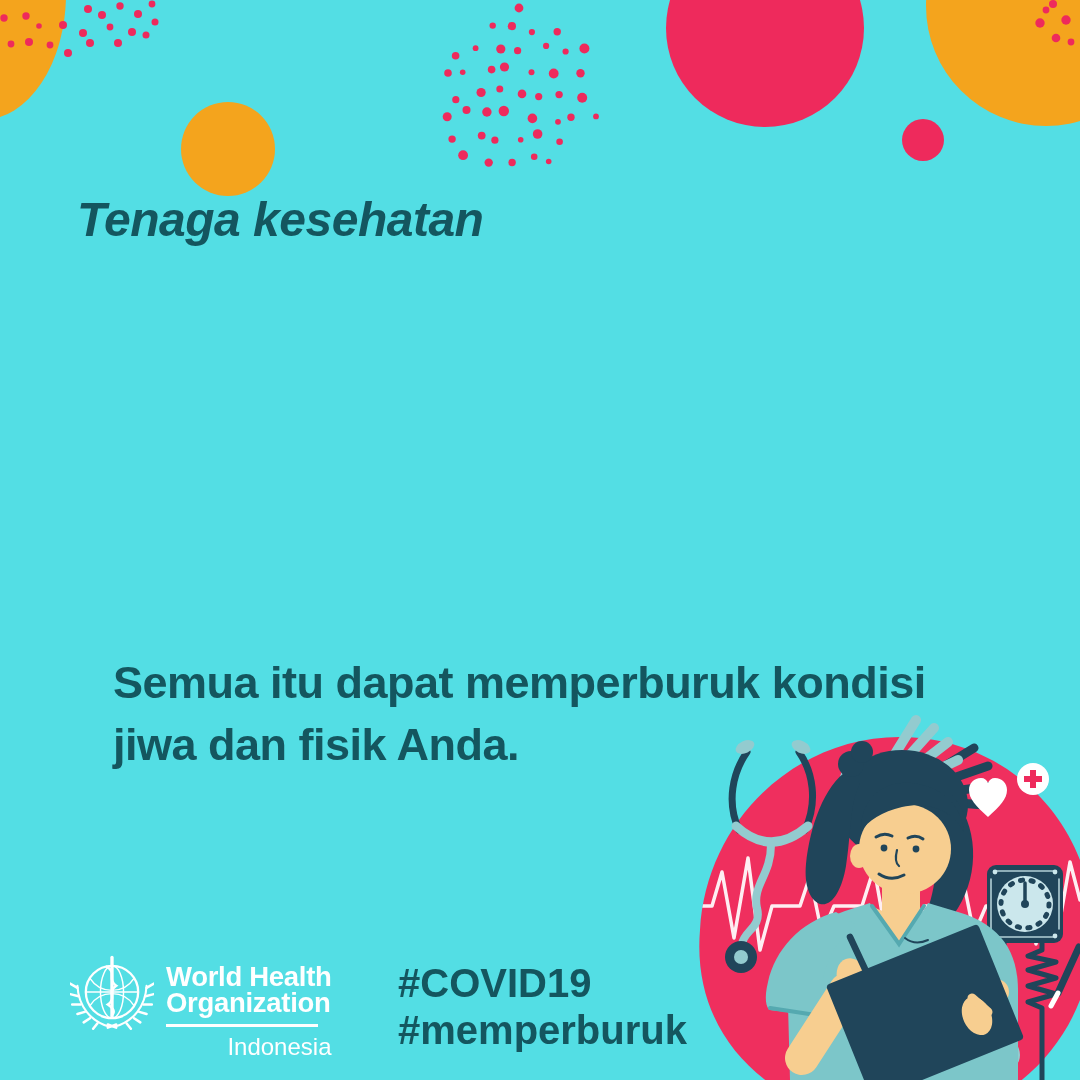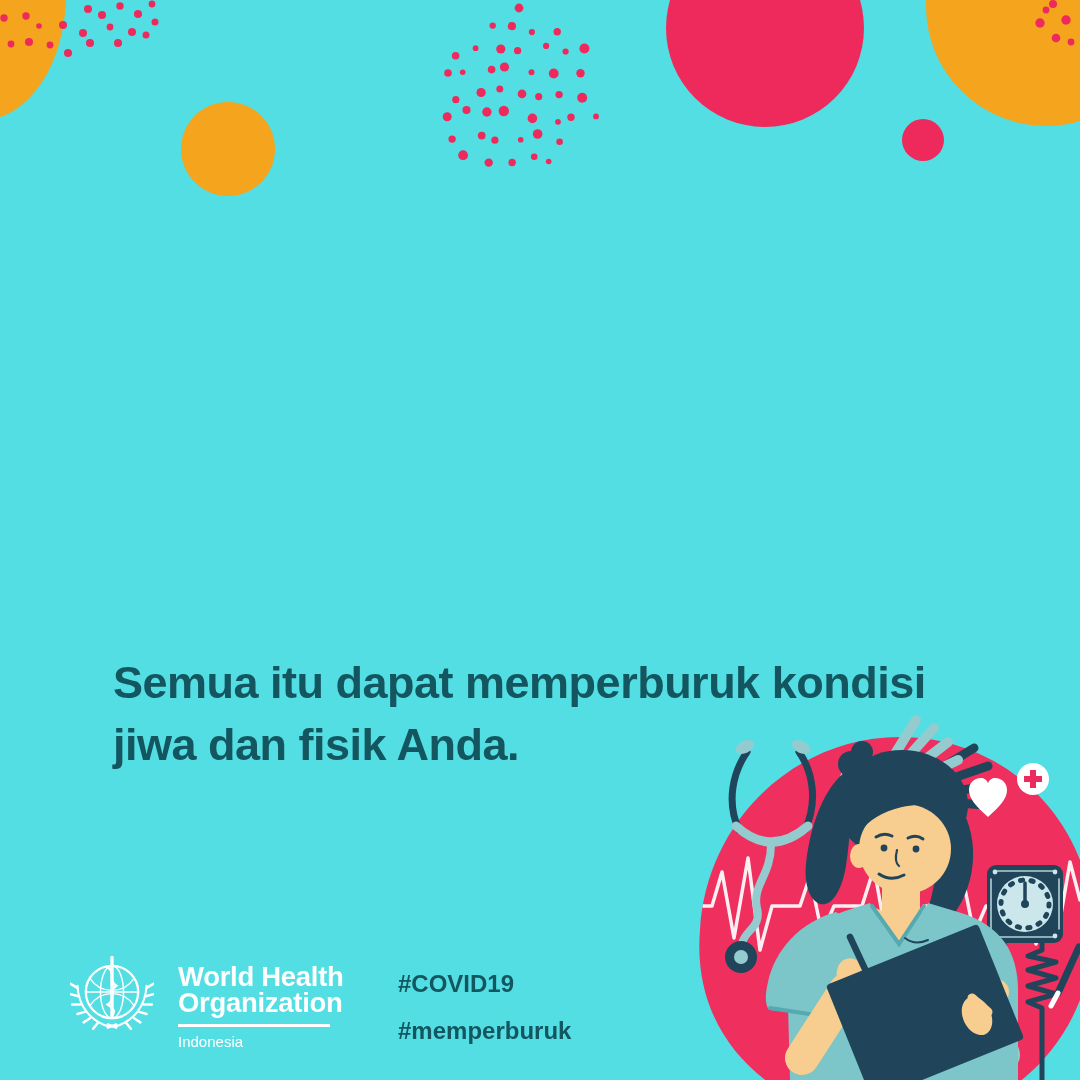--- a/index.html
+++ b/index.html
@@ -25,30 +25,30 @@
   .para{
     position:absolute;left:76px;width:960px;
     color:var(--ink);font-weight:700;font-size:45px;line-height:62px;
     letter-spacing:-0.5px;white-space:pre-line;
   }
   .para-1{top:331px;}
   .para-2{top:652px;margin-left:37px;}
 
   .hashtags{
     position:absolute;left:398px;top:960px;
-    color:var(--ink);font-weight:700;font-size:24px;line-height:47px;
+    color:var(--ink);font-weight:700;font-size:40px;line-height:47px;
   }
 
   .who-logo{position:absolute;left:70px;top:948px;display:flex;color:var(--white);}
   .who-emblem{width:84px;height:88px;flex:0 0 auto;}
   .who-emblem *{stroke:var(--white);fill:none;stroke-linecap:round;}
-  .who-text{margin-left:24px;margin-top:16px;}
+  .who-text{margin-left:12px;margin-top:16px;}
   .who-name{font-weight:700;font-size:27.5px;line-height:26px;letter-spacing:-0.3px;}
   .who-divider{width:152px;height:2.5px;background:var(--white);margin:8px 0 6px 0;}
-  .who-country{font-weight:400;font-size:15px;}
+  .who-country{font-weight:400;font-size:24px;text-align:right;}
 
   
   .f-pink{fill:var(--pink);}
   .f-dark{fill:var(--dark);}
   .f-skin{fill:var(--skin);}
   .f-scrubs{fill:var(--scrubs);}
   .f-glove{fill:var(--glove);}
   .f-gauge{fill:var(--gauge);}
   .f-white{fill:var(--white);}
   .s-dark{stroke:var(--dark);fill:none;stroke-linecap:round;stroke-linejoin:round;}
@@ -139,20 +139,21 @@
         <circle cx="537.6" cy="134.0" r="4.8" class="dot"></circle>
         <circle cx="559.6" cy="141.8" r="3.3" class="dot"></circle>
         <circle cx="463.1" cy="155.2" r="4.9" class="dot"></circle>
         <circle cx="488.7" cy="162.6" r="4.2" class="dot"></circle>
         <circle cx="512.1" cy="162.5" r="3.7" class="dot"></circle>
         <circle cx="534.2" cy="156.7" r="3.3" class="dot"></circle>
         <circle cx="548.7" cy="161.5" r="2.8" class="dot"></circle>
       </g>
   </svg>
 
+  <div class="headline">Tenaga kesehatan</div>
   <div class="para para-2">Semua itu dapat memperburuk kondisi
 jiwa dan fisik Anda.</div>
 
   <svg class="layer" viewBox="0 0 1080 1080">
     <defs>
       <clipPath id="pinkClip">
         <path d="M900,737 C1007,737 1093,823 1093,930 C1093,1037 1007,1123 900,1123 C790,1123 690,1050 700,930 C706,823 793,737 900,737 Z"></path>
       </clipPath>
     </defs>
 

